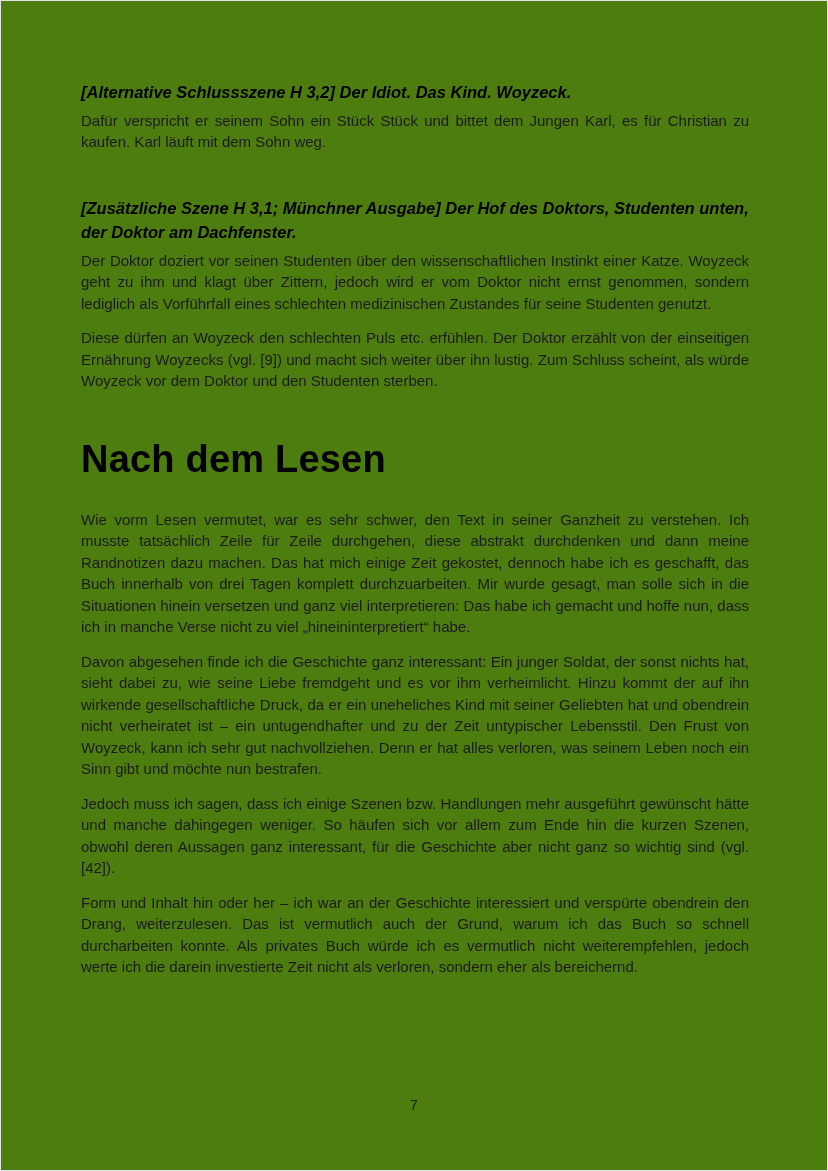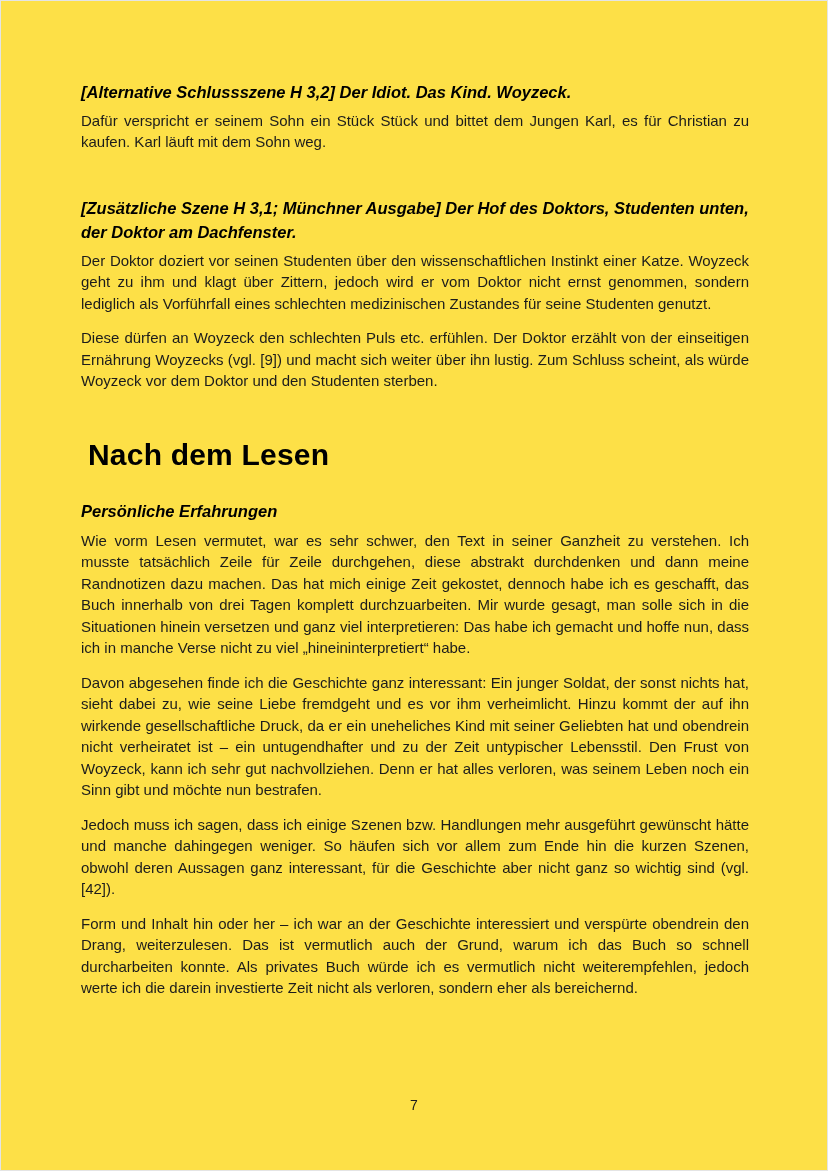--- a/index.html
+++ b/index.html
@@ -5,21 +5,21 @@
   html, body {
     margin: 0;
     padding: 0;
     background: #ffffff;
   }
   .page {
     position: relative;
     width: 828px;
     height: 1171px;
     box-sizing: border-box;
-    background: #fde047;
+    background: #4d7c0f;
     border: 1px solid #e4e4e4;
     font-family: "Liberation Sans", sans-serif;
     color: #1c1c1c;
     overflow: hidden;
   }
   .content {
     position: absolute;
     top: 80px;
     left: 80px;
     width: 668px;
@@ -38,25 +38,25 @@
     margin: 0 0 13px 0;
     text-align: justify;
     hyphens: auto;
     -webkit-hyphens: auto;
     overflow-wrap: break-word;
   }
   .section-gap {
     margin-top: 44px;
   }
   .chapter-heading {
-    font-size: 30px;
+    font-size: 38px;
     font-weight: bold;
     font-style: normal;
     color: #000000;
-    margin: 46px 0 28px 7px;
+    margin: 46px 0 28px 0;
     letter-spacing: 0.2px;
   }
   .sub-heading {
     font-size: 16.5px;
     font-weight: bold;
     font-style: italic;
     color: #000000;
     margin: 0 0 7px 0;
     line-height: 1.4;
   }
@@ -85,21 +85,20 @@
 
     <section class="section-gap">
       <h2 class="scene-heading">[Zusätzliche Szene H 3,1; Münchner Ausgabe] Der Hof des Doktors, Studenten unten, der Doktor am Dachfenster.</h2>
       <p>Der Doktor doziert vor seinen Studenten über den wissenschaftlichen Instinkt einer Katze. Woyzeck geht zu ihm und klagt über Zittern, jedoch wird er vom Doktor nicht ernst genommen, sondern lediglich als Vorführfall eines schlechten medizinischen Zustandes für seine Studenten genutzt.</p>
       <p>Diese dürfen an Woyzeck den schlechten Puls etc. erfühlen. Der Doktor erzählt von der einseitigen Ernährung Woyzecks (vgl. [9]) und macht sich weiter über ihn lustig. Zum Schluss scheint, als würde Woyzeck vor dem Doktor und den Studenten sterben.</p>
     </section>
 
     <h1 class="chapter-heading">Nach dem Lesen</h1>
 
     <section>
-      <h3 class="sub-heading">Persönliche Erfahrungen</h3>
       <p>Wie vorm Lesen vermutet, war es sehr schwer, den Text in seiner Ganzheit zu verstehen. Ich musste tatsächlich Zeile für Zeile durchgehen, diese abstrakt durchdenken und dann meine Randnotizen dazu machen. Das hat mich einige Zeit gekostet, dennoch habe ich es geschafft, das Buch innerhalb von drei Tagen komplett durchzuarbeiten. Mir wurde gesagt, man solle sich in die Situationen hinein versetzen und ganz viel interpretieren: Das habe ich gemacht und hoffe nun, dass ich in manche Verse nicht zu viel „hineininterpretiert“ habe.</p>
       <p>Davon abgesehen finde ich die Geschichte ganz interessant: Ein junger Soldat, der sonst nichts hat, sieht dabei zu, wie seine Liebe fremdgeht und es vor ihm verheimlicht. Hinzu kommt der auf ihn wirkende gesellschaftliche Druck, da er ein uneheliches Kind mit seiner Geliebten hat und obendrein nicht verheiratet ist – ein untugendhafter und zu der Zeit untypischer Lebensstil. Den Frust von Woyzeck, kann ich sehr gut nachvollziehen. Denn er hat alles verloren, was seinem Leben noch ein Sinn gibt und möchte nun bestrafen.</p>
       <p>Jedoch muss ich sagen, dass ich einige Szenen bzw. Handlungen mehr ausgeführt gewünscht hätte und manche dahingegen weniger. So häufen sich vor allem zum Ende hin die kurzen Szenen, obwohl deren Aussagen ganz interessant, für die Geschichte aber nicht ganz so wichtig sind (vgl. [42]).</p>
       <p>Form und Inhalt hin oder her – ich war an der Geschichte interessiert und verspürte obendrein den Drang, weiterzulesen. Das ist vermutlich auch der Grund, warum ich das Buch so schnell durcharbeiten konnte. Als privates Buch würde ich es vermutlich nicht weiterempfehlen, jedoch werte ich die darein investierte Zeit nicht als verloren, sondern eher als bereichernd.</p>
     </section>
 
   </div>
 
   <div class="footer">
     <span class="page-number">7</span>

